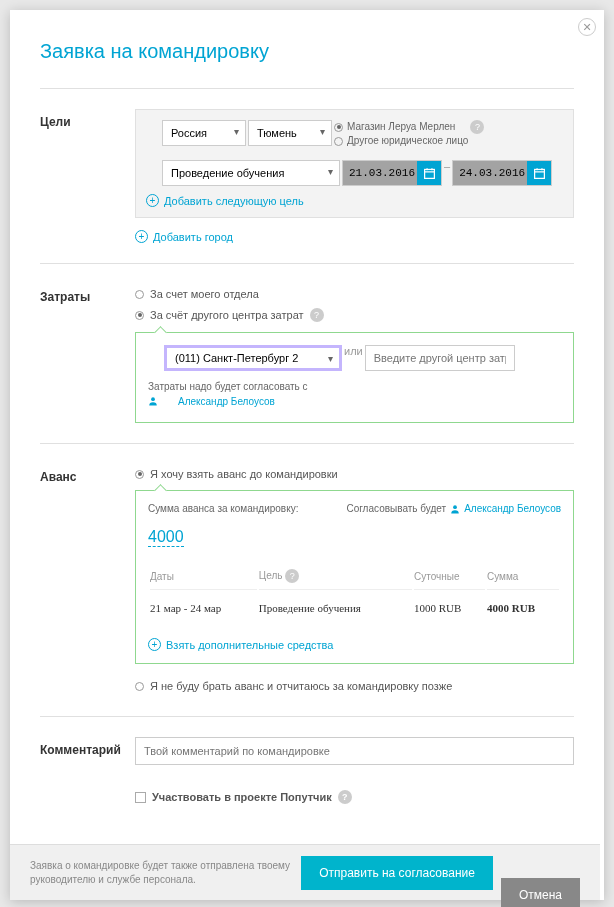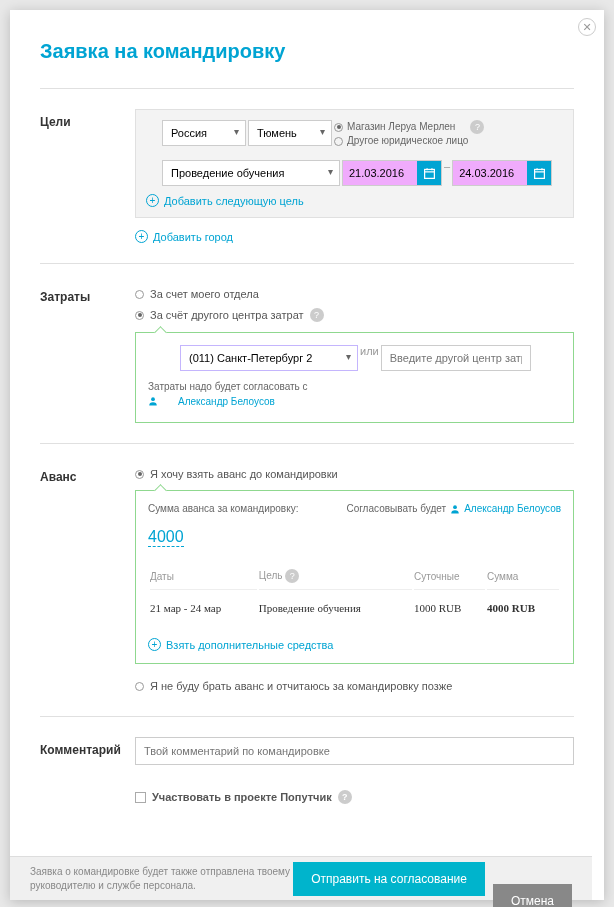--- a/index.html
+++ b/index.html
@@ -33,21 +33,21 @@
   line-height: 16px;
   text-align: center;
   cursor: pointer;
 }
 .modal-header {
   padding: 30px 30px 15px 30px;
 }
 .modal-title {
   color: #00a4d3;
   font-size: 20px;
-  font-weight: bold;
+  font-weight: normal;
 }
 .hr {
   height: 1px;
   background: #e0e0e0;
   margin: 10px 30px 0 30px;
 }
 .section {
   display: flex;
   padding: 20px 30px 0 30px;
 }
@@ -128,27 +128,28 @@
   background: #ccc;
   color: #fff;
   font-size: 9px;
   text-align: center;
   line-height: 14px;
   display: inline-block;
 }
 .date-input {
   height: 26px;
   border: 1px solid #ccc;
-  background: #f0abfc;
+  background: #a3a3a3;
   font-size: 11px;
   padding: 0 6px;
   display: flex;
   align-items: center;
   width: 100px;
   position: relative;
+  font-family: Liberation Mono, monospace;
 }
 .date-input .cal-icon {
   position: absolute;
   right: 0;
   top: 0;
   width: 24px;
   height: 24px;
   background: #00a4d3;
   display: flex;
   align-items: center;
@@ -200,29 +201,28 @@
   width: 8px;
   height: 8px;
   background: #fff;
   border-top: 1px solid #8fd88f;
   border-left: 1px solid #8fd88f;
   transform: rotate(45deg);
 }
 .cost-select {
   width: 178px;
   height: 26px;
-  border: 1px solid #c4b5fd;
+  border: 3px solid #c4b5fd;
   background: #fff;
   font-size: 11px;
   padding: 0 24px 0 8px;
   position: relative;
   display: flex;
   align-items: center;
   cursor: pointer;
-  margin-left: 16px;
 }
 .cost-select::after {
   content: "▾";
   position: absolute;
   right: 6px;
   top: 5px;
   color: #666;
   font-size: 10px;
 }
 .or-text { font-size: 11px; color: #999; }
@@ -324,22 +324,22 @@
 }
 .checkbox-box {
   width: 11px;
   height: 11px;
   border: 1px solid #aaa;
 }
 .footer {
   position: absolute;
   bottom: 0;
   left: 0;
-  right: 12px;
-  height: 44px;
+  right: 4px;
+  height: 56px;
   background: #f0f0f0;
   border-top: 1px solid #ddd;
   display: flex;
   align-items: center;
   padding: 0 20px;
 }
 .footer-text {
   font-size: 10px;
   color: #888;
   flex: 1;

